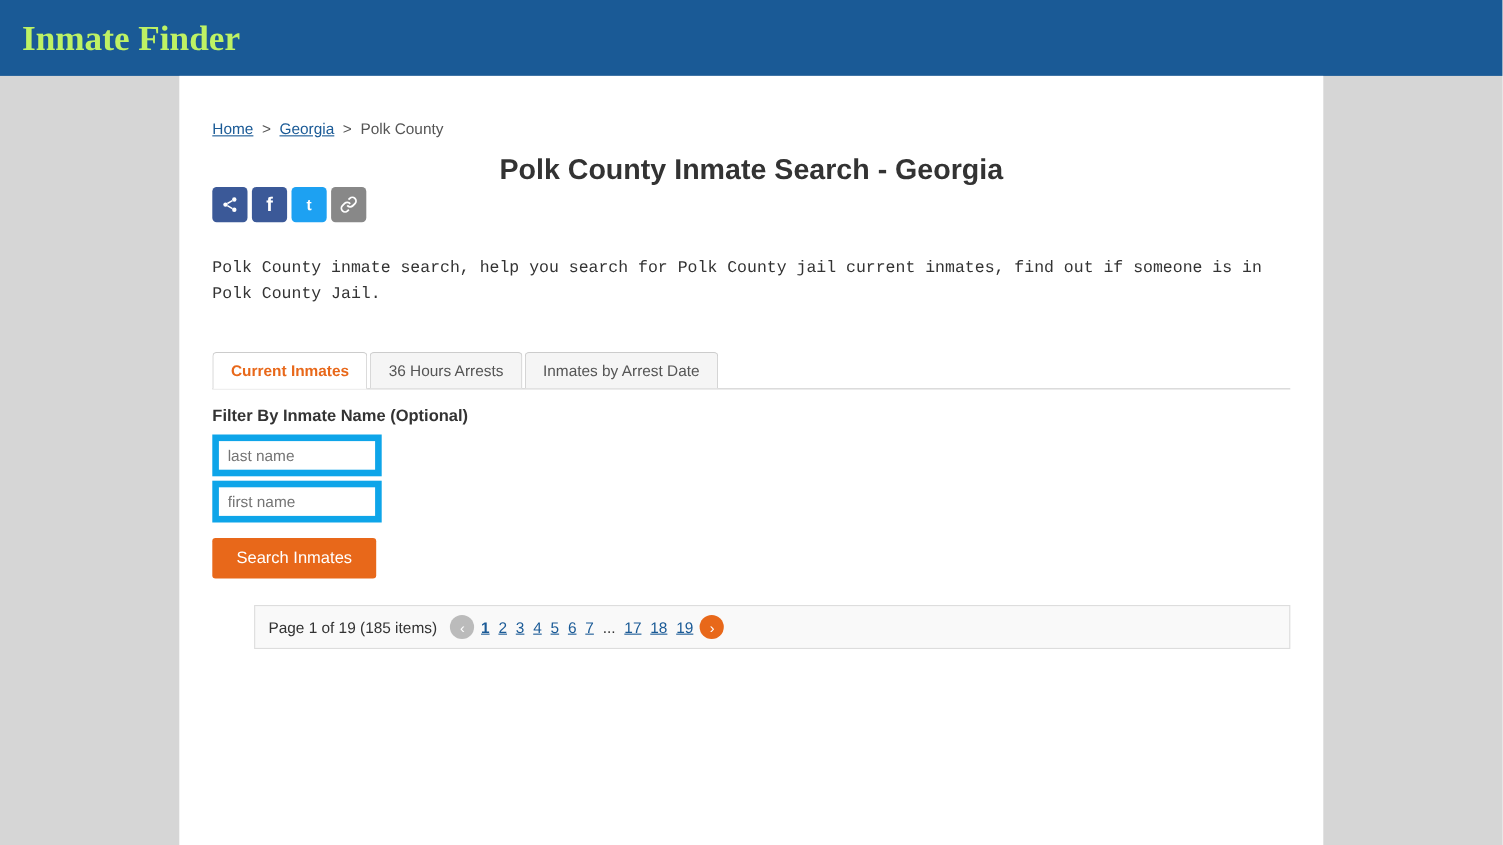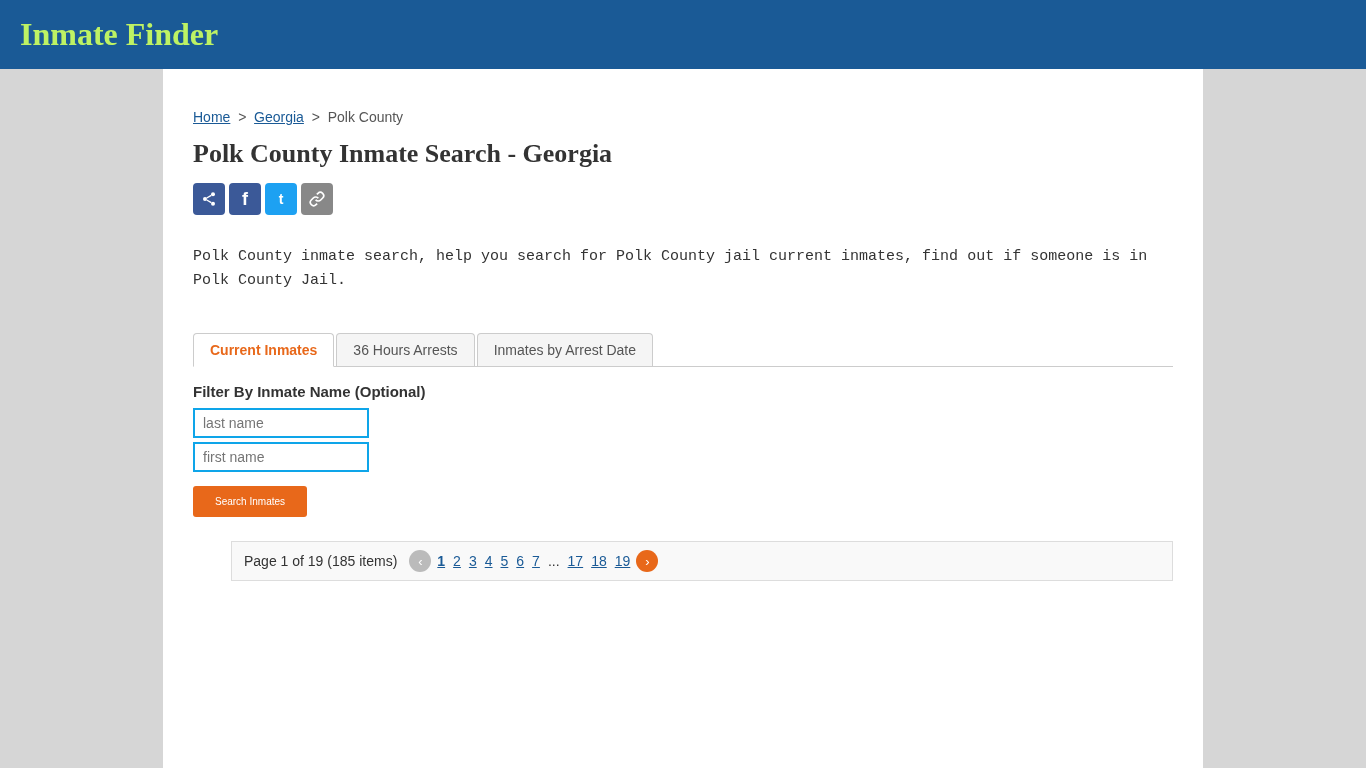--- a/index.html
+++ b/index.html
@@ -40,24 +40,24 @@
       margin-top: 20px;
     }
     #breadcrumb a {
       color: #1a5a96;
       text-decoration: underline;
       cursor: pointer;
     }
 
     
     #page-title {
-      font-family: Liberation Serif, serif;
+      font-family: Liberation Sans, sans-serif;
       font-size: 26px;
       font-weight: bold;
-      margin-bottom: 14px;
+      text-align: center;
     }
 
     
     #social-share {
       display: flex;
       gap: 4px;
       margin-bottom: 20px;
     }
     .social-btn {
       width: 32px;
@@ -126,35 +126,35 @@
       padding: 16px 0 10px;
       font-family: Arial, sans-serif;
     }
     #filter-label {
       font-weight: bold;
       font-size: 15px;
       margin-bottom: 8px;
     }
     .filter-input {
       display: block;
-      width: 176px;
+      width: 154px;
       padding: 5px 8px;
       font-size: 14px;
-      border: 2px solid #0ea5e9;
+      border: 6px solid #0ea5e9;
       margin-bottom: 4px;
       color: #aaa;
       font-family: Arial, sans-serif;
     }
     #search-btn {
       margin-top: 10px;
       padding: 10px 22px;
       background-color: #e8681a;
       color: #fff;
       border: none;
-      font-size: 10px;
+      font-size: 15px;
       font-family: Arial, sans-serif;
       cursor: pointer;
       border-radius: 3px;
     }
 
     
     #pagination-bar {
       margin-top: 14px;
       font-family: Arial, sans-serif;
       font-size: 14px;

